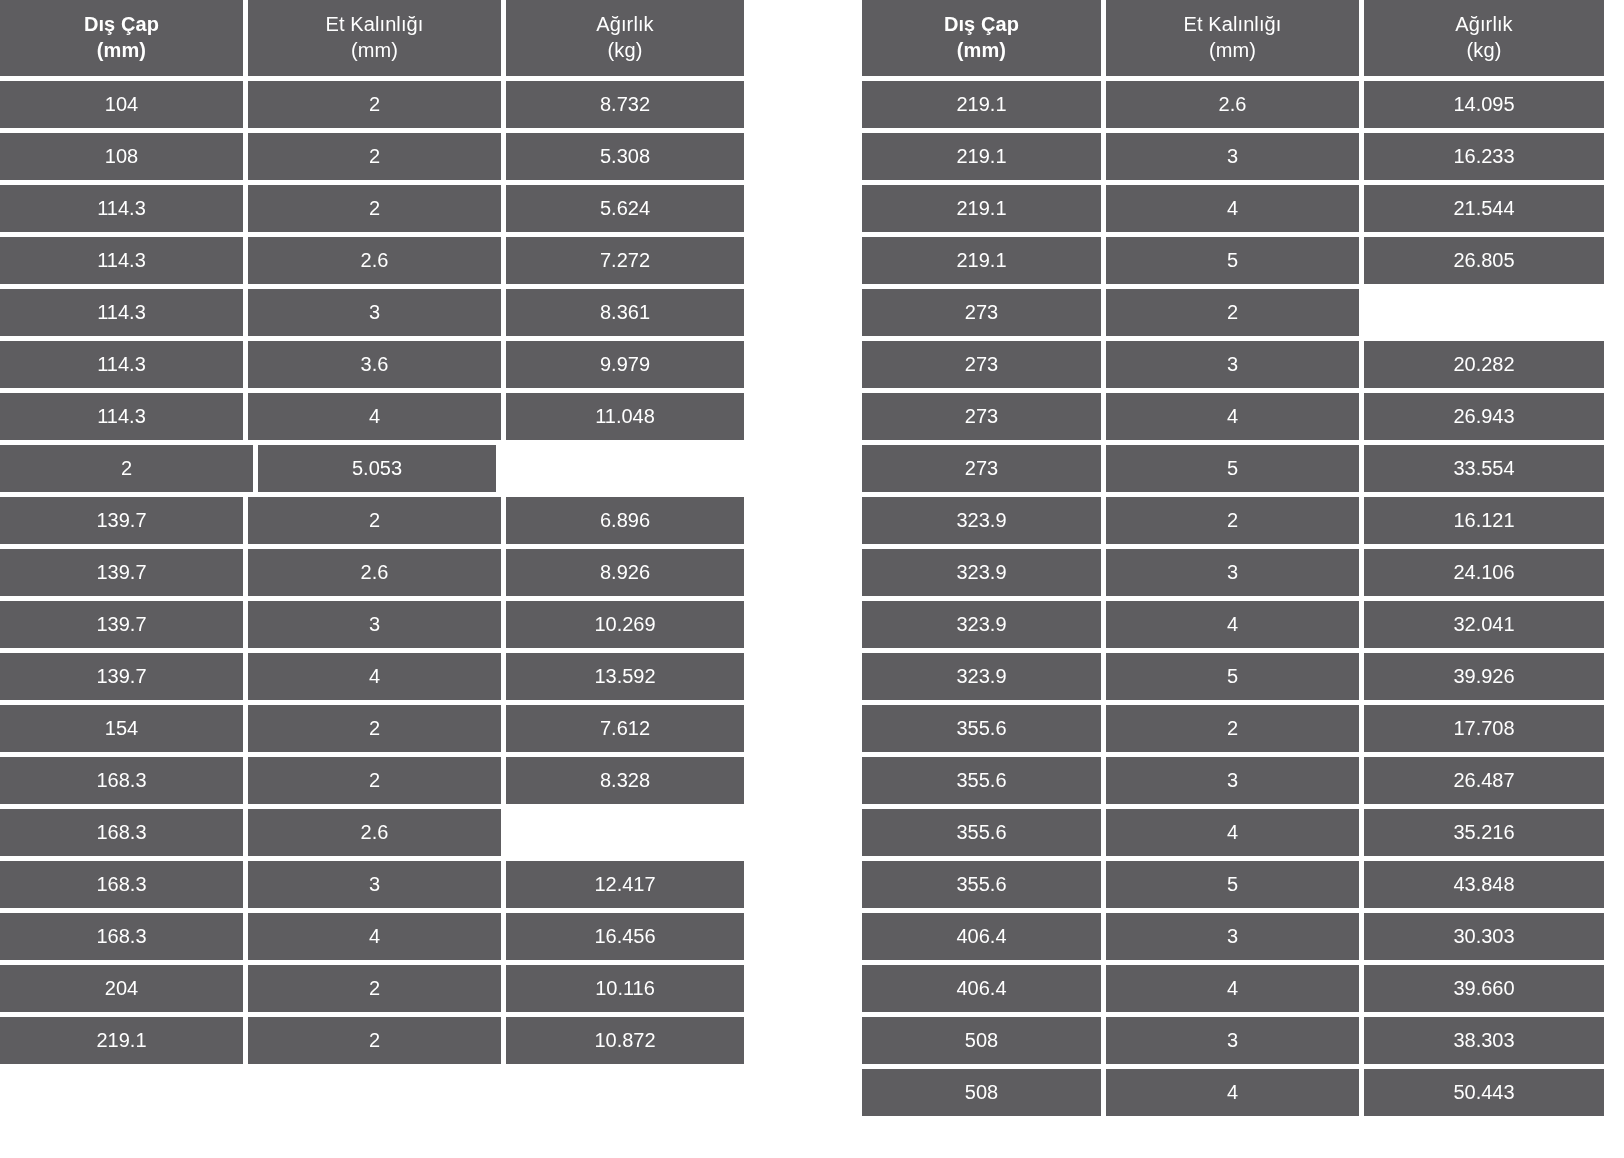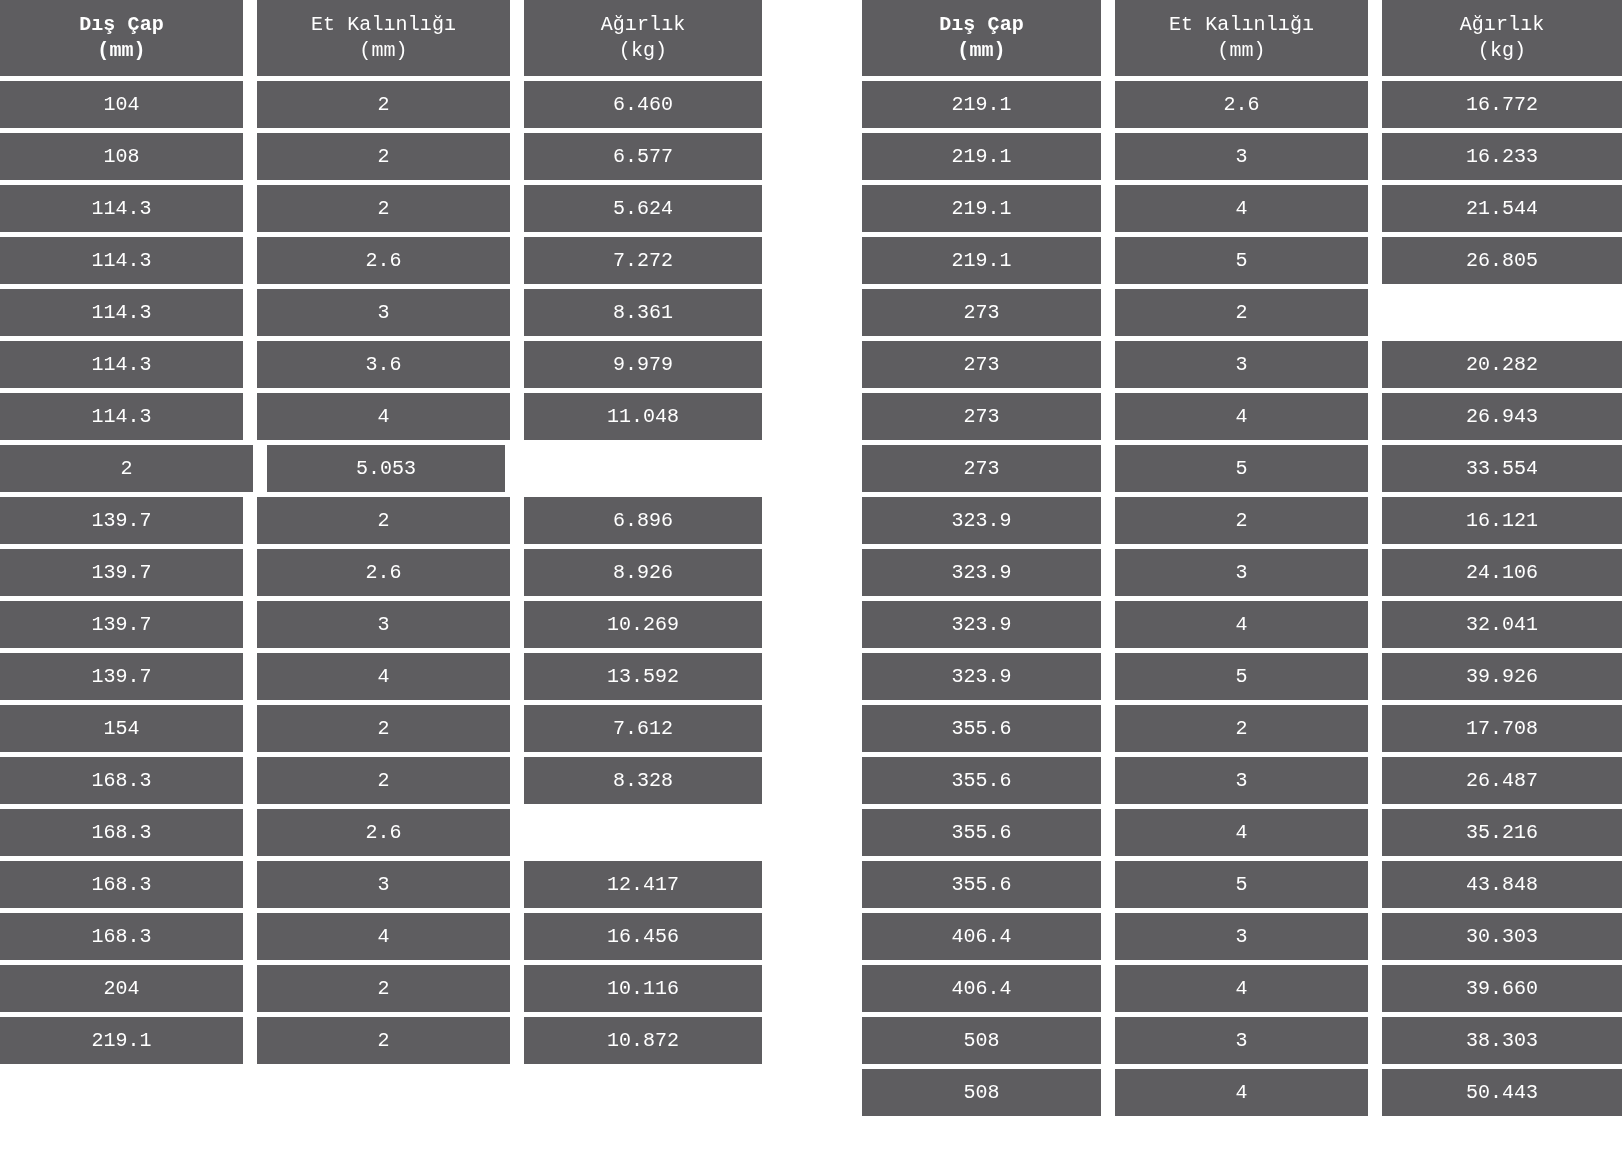--- a/index.html
+++ b/index.html
@@ -38,22 +38,21 @@
     width: 98px;
     flex: 0 0 98px;
   }
 
   #table-right {
     width: 762px;
   }
 
   .trow {
     display: flex;
-    column-gap: 14px;
-    font-family: Liberation Mono, monospace;
+    column-gap: 5px;
   }
 
   .cell {
     background: #5e5d60;
     color: #ffffff;
     display: flex;
     align-items: center;
     justify-content: center;
     text-align: center;
     box-sizing: border-box;
@@ -98,26 +97,26 @@
         <div class="cell c0 bold-head">Dış Çap
 (mm)</div>
         <div class="cell c1">Et Kalınlığı
 (mm)</div>
         <div class="cell c2">Ağırlık
 (kg)</div>
       </div>
       <div class="trow data-row">
         <div class="cell c0">104</div>
         <div class="cell c1">2</div>
-        <div class="cell c2">6.460</div>
+        <div class="cell c2">8.732</div>
       </div>
       <div class="trow data-row">
         <div class="cell c0">108</div>
         <div class="cell c1">2</div>
-        <div class="cell c2">6.577</div>
+        <div class="cell c2">5.308</div>
       </div>
       <div class="trow data-row">
         <div class="cell c0">114.3</div>
         <div class="cell c1">2</div>
         <div class="cell c2">5.624</div>
       </div>
       <div class="trow data-row">
         <div class="cell c0">114.3</div>
         <div class="cell c1">2.6</div>
         <div class="cell c2">7.272</div>
@@ -202,21 +201,21 @@
         <div class="cell c0 bold-head">Dış Çap
 (mm)</div>
         <div class="cell c1">Et Kalınlığı
 (mm)</div>
         <div class="cell c2">Ağırlık
 (kg)</div>
       </div>
       <div class="trow data-row">
         <div class="cell c0">219.1</div>
         <div class="cell c1">2.6</div>
-        <div class="cell c2">16.772</div>
+        <div class="cell c2">14.095</div>
       </div>
       <div class="trow data-row">
         <div class="cell c0">219.1</div>
         <div class="cell c1">3</div>
         <div class="cell c2">16.233</div>
       </div>
       <div class="trow data-row">
         <div class="cell c0">219.1</div>
         <div class="cell c1">4</div>
         <div class="cell c2">21.544</div>

